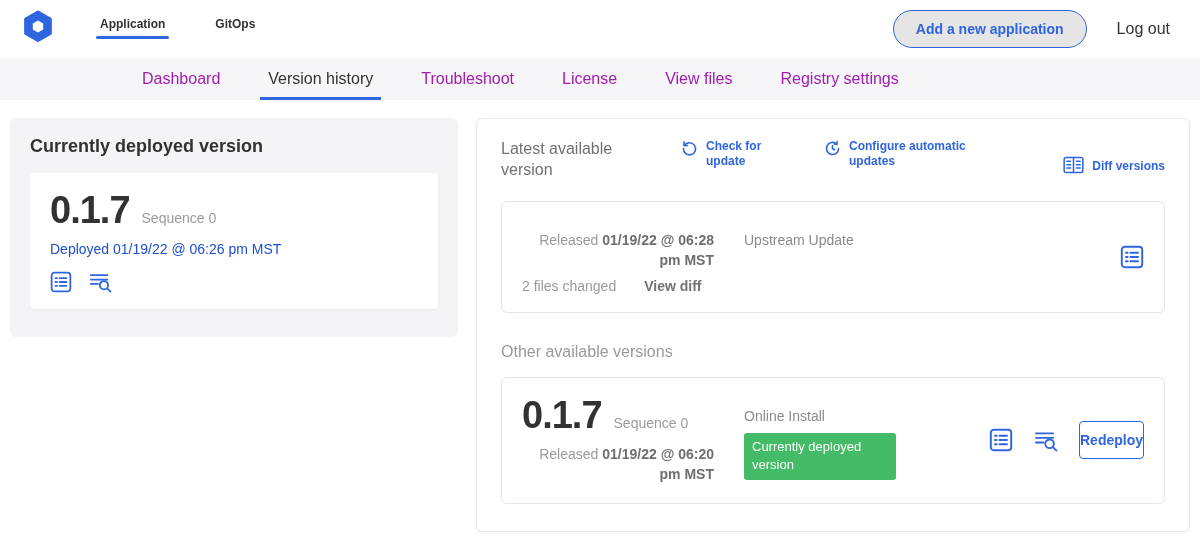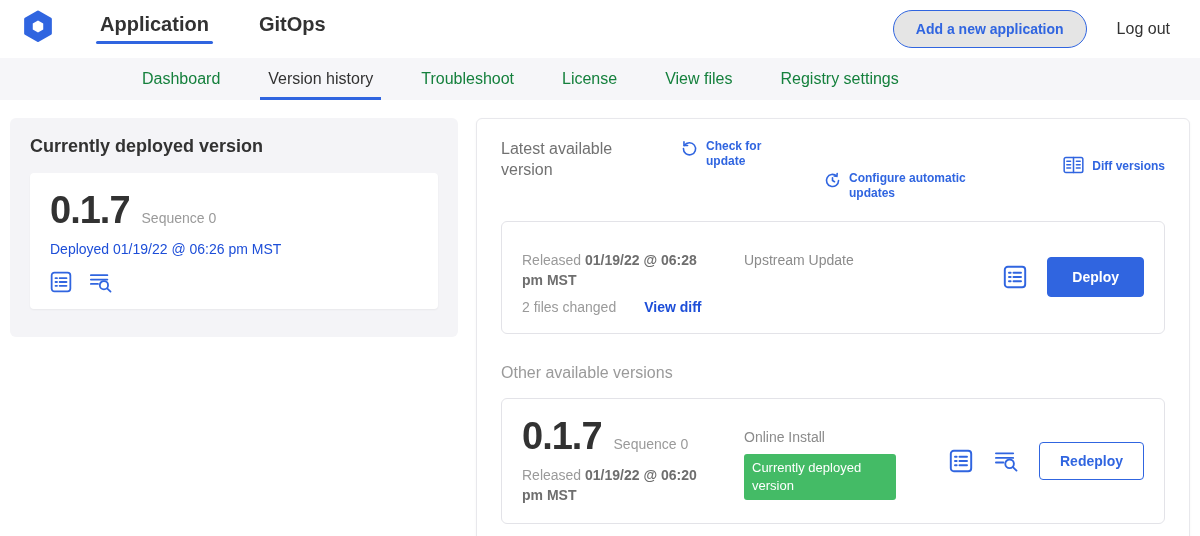--- a/index.html
+++ b/index.html
@@ -2,29 +2,29 @@
 <html><head>
 <meta charset="utf-8">
 <style>
   * { box-sizing: border-box; }
   html,body { margin:0; padding:0; width:1200px; height:536px; background:#fff;
     font-family:"Liberation Sans","DejaVu Sans",sans-serif; color:#323232; overflow:hidden; }
 
   
   .topnav { display:flex; align-items:center; height:58px; padding:0 30px 0 22px; background:#fff; }
   .logo-wrap { width:34px; height:36px; margin-right:42px; display:flex; align-items:center; }
-  .nav-tab { position:relative; font-size:20px; font-weight:600; margin-right:46px; padding:6px 2px 16px; cursor:pointer; }
+  .nav-tab { position:relative; font-size:12px; font-weight:600; margin-right:46px; padding:6px 2px 16px; cursor:pointer; }
   .nav-tab.active::after { content:""; position:absolute; left:-2px; right:-2px; bottom:8px; height:3px; background:#3065e0; border-radius:2px; }
   .add-btn { margin-left:auto; background:#e5e5e5; border:1px solid #3065e0; color:#3065e0; font-weight:700;
     font-size:14px; padding:10px 22px; border-radius:20px; cursor:pointer; font-family:inherit; }
   .logout { margin-left:30px; font-size:16px; cursor:pointer; }
 
   
   .subnav { background:#f6f6f9; height:42px; display:flex; align-items:stretch; padding-left:118px; }
-  .subnav-item { position:relative; display:flex; align-items:center; padding:0 24px; font-size:16px; color:#15803d; cursor:pointer; }
+  .subnav-item { position:relative; display:flex; align-items:center; padding:0 24px; font-size:16px; color:#a21caf; cursor:pointer; }
   .subnav-item.active { color:#323232; }
   .subnav-item.active::after { content:""; position:absolute; left:16px; right:16px; bottom:0; height:3px; background:#3065e0; }
 
   
   .main { display:flex; align-items:flex-start; gap:18px; padding:18px 10px; }
 
   .left-panel { width:448px; background:#f4f4f7; border-radius:6px; padding:18px 20px 28px; }
   .left-title { font-size:18px; font-weight:700; }
   .deployed-card { background:#fff; border-radius:4px; padding:18px 20px 16px; margin-top:16px; box-shadow:0 1px 2px rgba(0,0,0,.05); }
   .version-row { display:flex; align-items:baseline; gap:12px; }
@@ -36,37 +36,37 @@
 
   .right-panel { flex:1; background:#fff; border:1px solid #e8e8ec; border-radius:6px; padding:20px 24px 24px;
     box-shadow:0 1px 3px rgba(0,0,0,.04); min-height:414px; }
 
   .panel-header { display:flex; align-items:flex-start; }
   .panel-title { font-size:16px; color:#717171; width:132px; line-height:1.3; }
   .action { display:flex; gap:8px; color:#3065e0; font-size:12px; font-weight:600; line-height:1.25; cursor:pointer; align-items:flex-start; }
   .action svg { flex:none; margin-top:1px; }
   .action-check { margin-left:48px; }
   .action-check .action-label { max-width:72px; }
-  .action-config { margin-left:46px;margin-top:32px; }
+  .action-config { margin-left:46px; }
   .action-config .action-label { max-width:140px; }
   .action-diff { margin-left:auto; align-items:center; margin-top:16px; }
 
   .ver-card { border:1px solid #e3e3e8; border-radius:6px; padding:18px 20px; display:flex; margin-top:20px; }
   .ver-left { width:212px; flex:none; }
-  .released { margin-top:10px; font-size:14px; color:#9a9a9a; line-height:1.45; max-width:192px; }
+  .released { margin-top:10px; font-size:14px; color:#9a9a9a; line-height:1.45; max-width:192px;text-align:right; }
   .released b { color:#6e6e6e; }
   .files-row { margin-top:8px; font-size:14px; color:#9a9a9a; display:flex; gap:28px; align-items:center; }
-  .view-diff { color:#1d4ed8; font-weight:600; cursor:pointer; }
+  .view-diff { color:#737373; font-weight:600; cursor:pointer; }
   .ver-mid { flex:1; padding:12px 8px 0 10px; font-size:14px; color:#8b8b8b; }
   .ver-right { display:flex; align-items:center; gap:20px; color:#3065e0; padding-left:8px; }
 
   .deploy-btn { background:#3065e0; border:1px solid #3065e0; color:#fff; font-weight:700; font-size:14px;
     padding:11px 24px; border-radius:4px; cursor:pointer; font-family:inherit; }
   .redeploy-btn { background:#fff; border:1px solid #3065e0; color:#3065e0; font-weight:700; font-size:14px;
-    padding:10px 20px; border-radius:4px; cursor:pointer; font-family:inherit; }
+    padding:10px 0; border-radius:4px; cursor:pointer; font-family:inherit; }
 
   .other-heading { margin-top:30px; font-size:16px; color:#9a9a9a; }
   .card-other { margin-top:16px; }
   .badge { display:inline-block; margin-top:9px; background:#44bb66; color:#fff; font-size:13px;
     padding:5px 8px; border-radius:3px; line-height:1.4; max-width:152px; }
 </style>
 </head>
 <body>
 
 <div class="topnav">
@@ -171,21 +171,20 @@
         </div>
       </div>
       <div class="ver-mid">Upstream Update</div>
       <div class="ver-right">
         <span class="icon-btn">
           <svg width="24" height="24" viewBox="0 0 16 16" fill="none" stroke="currentColor" stroke-width="1.3" stroke-linecap="round">
             <rect x="1.2" y="1.2" width="13.6" height="13.6" rx="2"></rect>
             <path d="M4 5.2h1.1M7 5.2h5M4 8h1.1M7 8h5M4 10.8h1.1M7 10.8h5"></path>
           </svg>
         </span>
-        <button class="deploy-btn">Deploy</button>
       </div>
     </div>
 
     <div class="other-heading">Other available versions</div>
 
     <div class="ver-card card-other">
       <div class="ver-left">
         <div class="version-row">
           <span class="version-big">0.1.7</span>
           <span class="sequence">Sequence 0</span>

